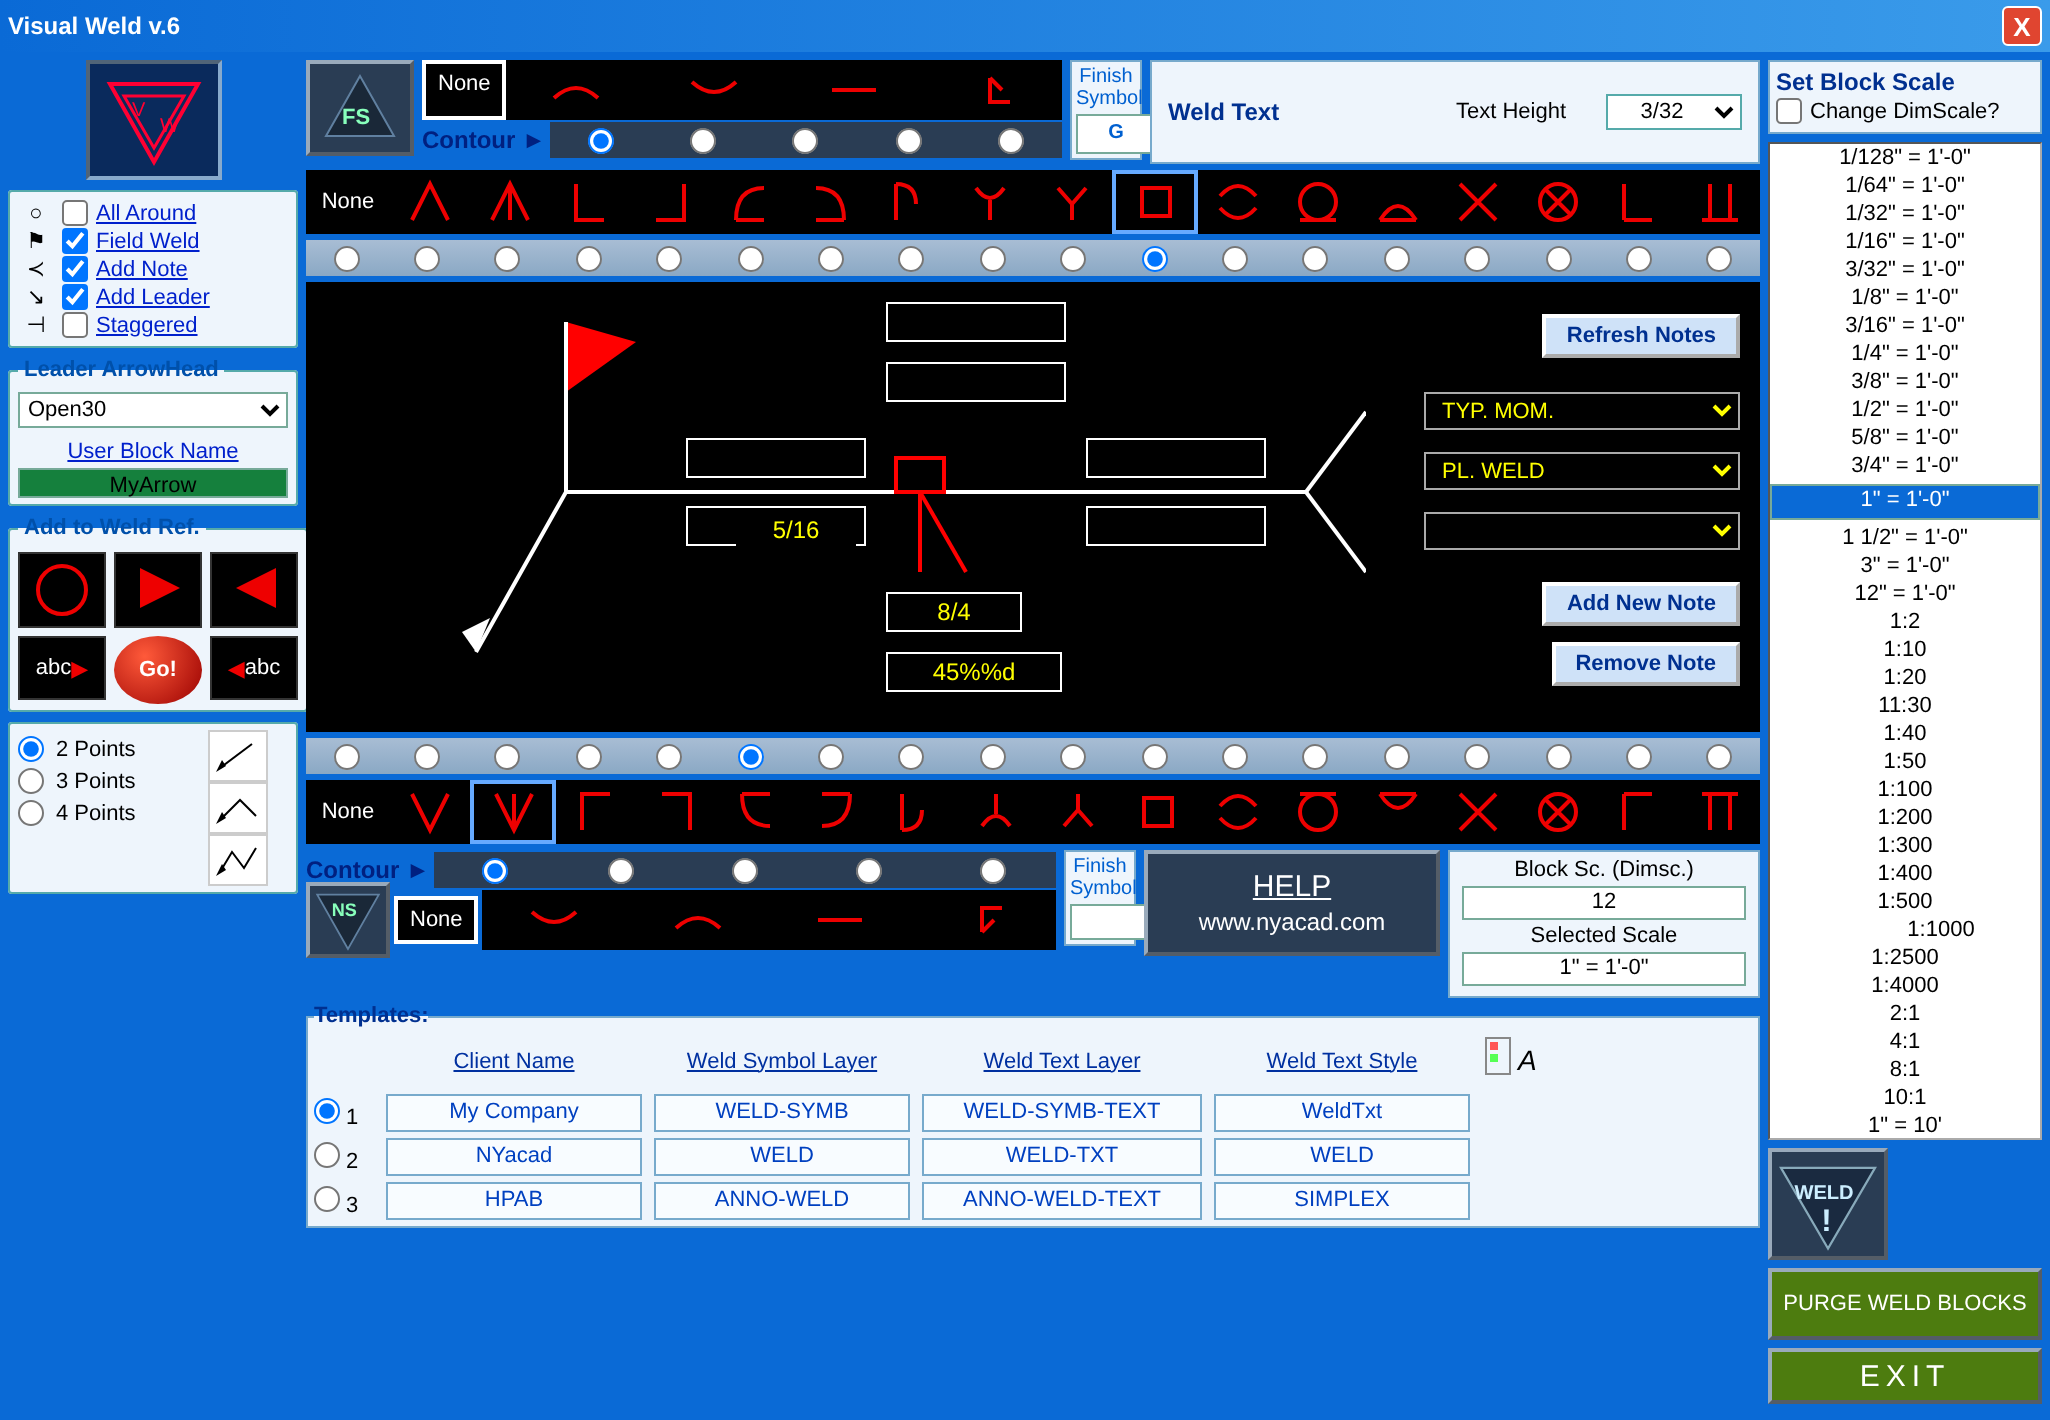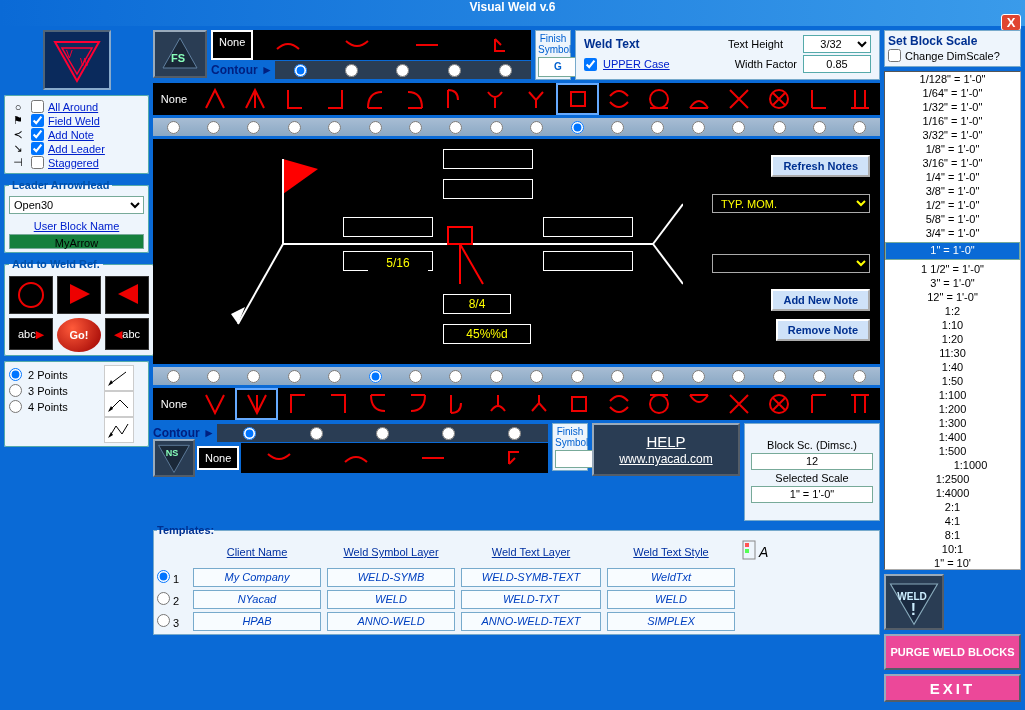--- a/index.html
+++ b/index.html
@@ -1,17 +1,17 @@
 <!DOCTYPE html>
 <html><head>
 <meta charset="utf-8">
 <style>
 * { box-sizing: border-box; margin: 0; padding: 0; }
 body { font-family: "MS Sans Serif", Tahoma, sans-serif; font-size: 11px; background: #0A6AD6; width: 1025px; height: 710px; overflow: hidden; color: #000; }
-.titlebar { background: linear-gradient(to right, #0A6AD6, #3A9BEA); height: 26px; display: flex; align-items: center; padding: 0 4px; color: #fff; font-weight: bold; font-size: 12px; flex-direction: column; }
+.titlebar { background: linear-gradient(to right, #0A6AD6, #3A9BEA); height: 26px; display: flex; align-items: center; padding: 11px 4px; color: #fff; font-weight: bold; font-size: 12px; }
 .titlebar .close { margin-left: auto; width: 20px; height: 20px; background: #E04530; border: 1px solid #fff; border-radius: 3px; display: flex; align-items: center; justify-content: center; color: #fff; font-weight: bold; font-size: 13px; }
 .main { display: flex; padding: 4px; gap: 4px; height: 680px; }
 .left { width: 145px; display: flex; flex-direction: column; gap: 5px; }
 .center { flex: 1; display: flex; flex-direction: column; gap: 3px; }
 .right { width: 137px; display: flex; flex-direction: column; gap: 4px; }
 .logo { width: 68px; height: 60px; background: #0A2A5C; border: 2px inset #88aacc; margin: 0 auto; display: flex; align-items: center; justify-content: center; }
 .logo svg { width: 50px; height: 48px; }
 fieldset.grp { border: 1px solid #5aa; background: #eef5fc; padding: 3px 4px; border-radius: 2px; }
 fieldset.grp legend { color: #0050aa; font-weight: bold; font-size: 11px; padding: 0 3px; }
 .chk-row { display: flex; align-items: center; gap: 4px; margin: 1px 0; font-size: 11px; }
@@ -35,55 +35,55 @@
 .top-ctrl { display: flex; gap: 4px; align-items: flex-start; }
 .fs-btn { width: 54px; height: 48px; background: #2a3d54; border: 2px outset #9ab; display: flex; align-items: center; justify-content: center; }
 .fs-btn svg { width: 42px; height: 40px; }
 .contour-lbl { color: #002080; font-weight: bold; font-size: 12px; margin-right: 2px; }
 .none-lbl { background: #000; color: #fff; padding: 4px 6px; border: 2px solid #fff; font-size: 11px; width: 42px; text-align: center; }
 .cont-strip { background: #000; height: 30px; flex: 1; display: flex; align-items: center; }
 .cont-cell { flex: 1; height: 100%; display: flex; align-items: center; justify-content: center; }
 .cont-radio { background: #2a3d54; height: 18px; display: flex; align-items: center; justify-content: center; flex: 1; }
 .finish-box { width: 36px; text-align: center; background: #eef5fc; border: 1px solid #7ac; padding: 2px; font-size: 10px; color: #0060d0; }
 .finish-g { width: 40px; height: 20px; background: #fff; border: 1px solid #7a9; margin: 2px auto 0; line-height: 18px; font-weight: bold; }
-.weldtext-box { background: #eef5fc; border: 1px solid #7ac; padding: 4px 8px; width: 305px; }
+.weldtext-box { background: #eef5fc; border: 1px solid #7ac; padding: 16px 8px; width: 305px; }
 .weldtext-box .title { color: #003090; font-weight: bold; font-size: 12px; }
 .wt-row { display: flex; align-items: center; gap: 6px; margin: 2px 0; }
 .wt-row label { font-size: 11px; }
 .wt-sel { width: 68px; height: 18px; border: 1px solid #5aa; font-size: 11px; text-align: center; background: #fff; }
 
 .sym-strip { background: #000; height: 32px; display: flex; }
 .sym-cell { flex: 1; border-right: 1px solid #000; display: flex; align-items: center; justify-content: center; cursor: pointer; }
 .sym-cell.selected { border: 2px solid #6af; }
 .sym-none { width: 42px; color: #fff; font-size: 11px; display: flex; align-items: center; justify-content: center; }
 .dot-strip { background: linear-gradient(to bottom, #a8bdd4, #8aa8c4); height: 18px; display: flex; align-items: center; }
 .dot-strip .d { flex: 1; display: flex; align-items: center; justify-content: center; }
 .canvas { background: #000; height: 225px; position: relative; }
 .canvas .refresh { position: absolute; right: 10px; top: 16px; }
 .canvas .note-sel { position: absolute; right: 10px; width: 158px; height: 19px; background: #000; color: #ff0; border: 1px solid #aaa; font-size: 11px; padding-left: 4px; }
 .btn3d { background: #cfe2f8; border: 2px outset #fff; height: 22px; padding: 0 10px; color: #003090; font-weight: bold; font-size: 11px; cursor: pointer; }
 .canvas .fbox { position: absolute; border: 1px solid #fff; background: #000; color: #ff0; font-size: 12px; text-align: center; line-height: 18px; }
 
 .bottom-ctrl { display: flex; gap: 4px; align-items: flex-start; }
 .help-box { background: #2a3d54; width: 148px; padding: 6px 4px; text-align: center; border: 2px outset #9ab; }
 .help-box a { color: #fff; display: block; margin: 2px 0; font-size: 12px; }
-.scale-box { background: #eef5fc; border: 1px solid #7ac; padding: 15px 6px; width: 136px; text-align: center; font-size: 11px; }
+.scale-box { background: #eef5fc; border: 1px solid #7ac; padding: 3px 6px; width: 156px; text-align: center; font-size: 11px; }
 .scale-box .v { background: #fff; border: 1px solid #7a9; margin: 2px 0; height: 17px; line-height: 15px; }
 
 .templates { background: #eef5fc; border: 1px solid #7ac; padding: 3px; }
 .tpl-grid { display: grid; grid-template-columns: 30px 128px 128px 140px 128px 60px; gap: 3px 6px; align-items: center; font-size: 11px; }
 .tpl-grid .hdr { color: #0030a0; text-decoration: underline; text-align: center; }
-.tpl-cell { background: #f8fcff; border: 1px solid #7ac; height: 19px; text-align: center; line-height: 17px; color: #0040c0; font-style: italic; }
+.tpl-cell { background: #f8fcff; border: 1px solid #7ac; height: 19px; text-align: center; line-height: 17px; color: #0040c0; }
 
 
 .scale-title { color: #003090; font-weight: bold; font-size: 12px; }
 .scale-list { background: #fff; border: 1px inset #aaa; flex: 1; overflow: auto; font-size: 11px; }
 .scale-list .it { padding: 1px 6px; cursor: pointer; }
 .scale-list .it.sel { background: #0A6AD6; color: #fff; }
-.big-btn { background: #ec4899; color: #fff; height: 42px; display: flex; align-items: center; justify-content: center; font-weight: bold; font-size: 13px; border: 2px outset #9ab; cursor: pointer; text-align: center; }
+.big-btn { background: #4d7c0f; color: #fff; height: 42px; display: flex; align-items: center; justify-content: center; font-weight: normal; font-size: 13px; border: 2px outset #9ab; cursor: pointer; text-align: center; }
 .weld-tri { width: 60px; height: 56px; background: #2a3d54; border: 2px outset #9ab; display: flex; align-items: center; justify-content: center; }
 
 input[type=radio], input[type=checkbox] { cursor: pointer; }
 
 .red-stroke { stroke: #e00; stroke-width: 2; fill: none; }
 </style>
 </head>
 <body>
 
 <div class="titlebar">
@@ -274,27 +274,20 @@
       <div class="finish-box">
         <div>Finish Symbol</div>
         <div class="finish-g">G</div>
       </div>
       <div class="weldtext-box">
         <div style="display:flex;align-items:center;gap:20px">
           <span class="title">Weld Text</span>
           <div style="flex:1"></div>
           <span>Text Height</span>
           <select class="wt-sel"><option>3/32</option></select>
-        </div>
-        <div class="wt-row">
-          <input type="checkbox" checked="" style="">
-          <label class="link">UPPER Case</label>
-          <div style="flex:1"></div>
-          <span>Width Factor</span>
-          <input class="wt-sel" value="0.85" style="">
         </div>
       </div>
     </div>
 
     <div class="sym-strip">
       <div class="sym-none">None</div>
       <div class="sym-cell">
           <svg width="26" height="26">
             <path d="M4 22 L13 4 L22 22" class="red-stroke"></path>
           </svg>
@@ -457,20 +450,21 @@
       <div class="fbox" style="left:190px;top:78px;width:90px;height:20px"></div>
       <div class="fbox" style="left:390px;top:78px;width:90px;height:20px"></div>
       <div class="fbox" style="left:190px;top:112px;width:90px;height:20px"></div>
       <div class="fbox" style="left:390px;top:112px;width:90px;height:20px"></div>
       <div class="fbox" style="left:215px;top:115px;width:60px;height:20px;border:none">5/16</div>
       <div class="fbox" style="left:290px;top:155px;width:68px;height:20px">8/4</div>
       <div class="fbox" style="left:290px;top:185px;width:88px;height:20px">45%%d</div>
 
       <button class="btn3d refresh">Refresh Notes</button>
       <select class="note-sel" style="top:55px"><option>TYP. MOM.</option></select>
+      <select class="note-sel" style="top:85px"><option>PL. WELD</option></select>
       <select class="note-sel" style="top:115px"><option></option></select>
       <button class="btn3d" style="position:absolute;right:10px;top:150px">Add New Note</button>
       <button class="btn3d" style="position:absolute;right:10px;top:180px">Remove Note</button>
     </div>
 
     <div class="dot-strip" id="dot-strip-mid">
         <div class="d">
           <input type="radio" name="ds1" style="">
         </div>
         <div class="d">
@@ -671,21 +665,21 @@
               </div>
           </div>
         </div>
       </div>
       <div class="finish-box">
         <div>Finish Symbol</div>
         <div class="finish-g" style="height:18px"></div>
       </div>
       <div class="help-box">
         <a class="link" style="color:#fff;text-decoration:underline;font-size:15px">HELP</a>
-        <a style="text-decoration:underline">www.nyacad.com</a>
+        <a style="">www.nyacad.com</a>
       </div>
       <div class="scale-box">
         <div>Block Sc. (Dimsc.)</div>
         <div class="v">12</div>
         <div>Selected Scale</div>
         <div class="v">1" = 1'-0"</div>
       </div>
     </div>
 
     <fieldset class="templates">

